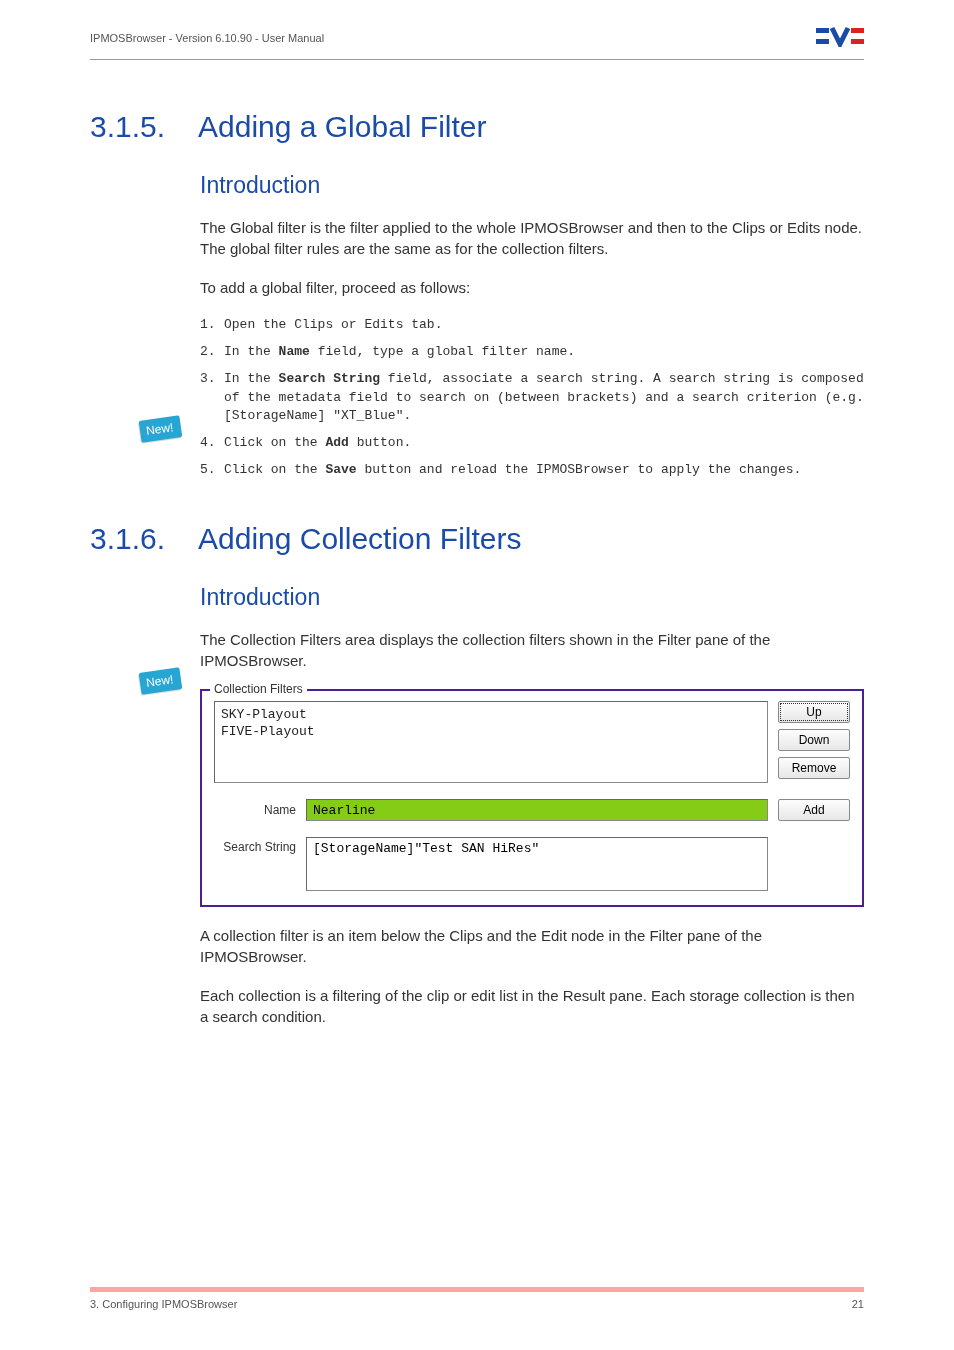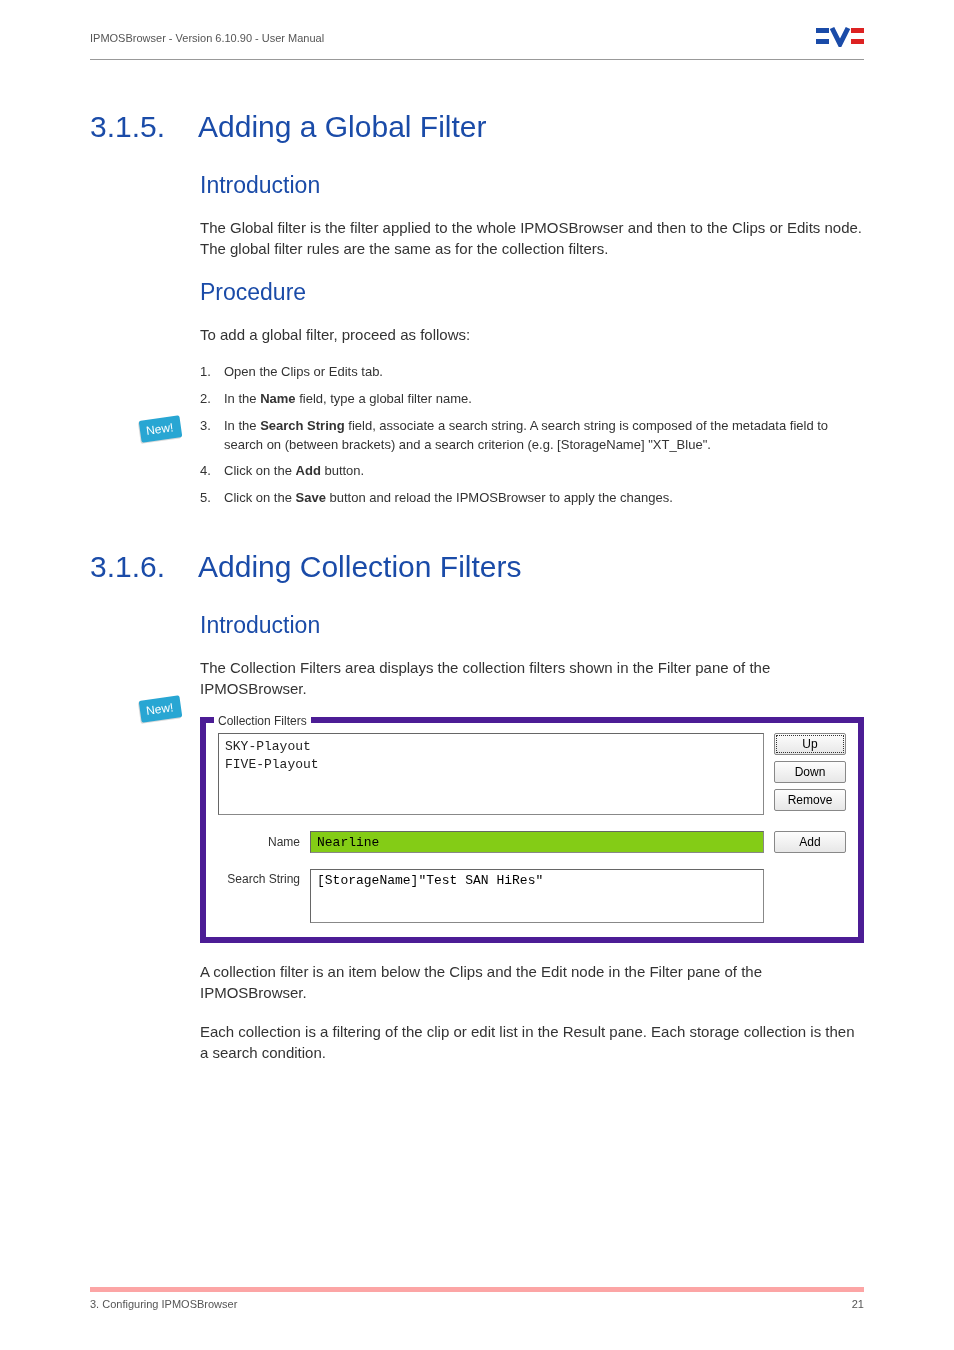--- a/index.html
+++ b/index.html
@@ -54,20 +54,21 @@
       font-size: 15px;
       line-height: 1.4;
       color: #333;
       margin-left: 110px;
       margin-bottom: 18px;
     }
     ol.steps {
       list-style: none;
       margin-left: 110px;
       counter-reset: step;
+      font-family: Liberation Mono, monospace;
     }
     ol.steps li {
       font-size: 13px;
       line-height: 1.45;
       color: #333;
       margin-bottom: 8px;
       padding-left: 24px;
       position: relative;
     }
     ol.steps li::before {
@@ -82,21 +83,21 @@
       background: #28a6d3;
       color: #fff;
       font-size: 12px;
       padding: 4px 8px 4px 6px;
       transform: rotate(-8deg);
       border-radius: 2px;
       box-shadow: -1px 1px 0 rgba(0,0,0,0.15);
     }
     .collection-group {
       margin-left: 110px;
-      border: 6px solid #4c1d95;
+      border: 2px solid #4c1d95;
       padding: 10px 12px 14px 12px;
       position: relative;
       margin-top: 10px;
       margin-bottom: 18px;
     }
     .collection-group .legend {
       position: absolute;
       top: -9px;
       left: 8px;
       background: #fff;
@@ -222,21 +223,20 @@
   </div>
 
   <div class="section-block">
     <h1 class="section">
       <span class="num">3.1.5.</span><span>Adding a Global Filter</span>
     </h1>
 
     <h2 class="subsection">Introduction</h2>
     <p class="body">The Global filter is the filter applied to the whole IPMOSBrowser and then to the Clips or Edits node. The global filter rules are the same as for the collection filters.</p>
 
-    <h2 class="subsection">Procedure</h2>
     <p class="body">To add a global filter, proceed as follows:</p>
 
     <div class="new-badge" style="top: 308px;"><span>New!</span></div>
 
     <ol class="steps">
       <li><span>Open the Clips or Edits tab.</span></li>
       <li>In the <b>Name</b> field, type a global filter name.</li>
       <li>In the <b>Search String</b> field, associate a search string. A search string is composed of the metadata field to search on (between brackets) and a search criterion (e.g. [StorageName] "XT_Blue".</li>
       <li>Click on the <b>Add</b> button.</li>
       <li>Click on the <b>Save</b> button and reload the IPMOSBrowser to apply the changes.</li>

